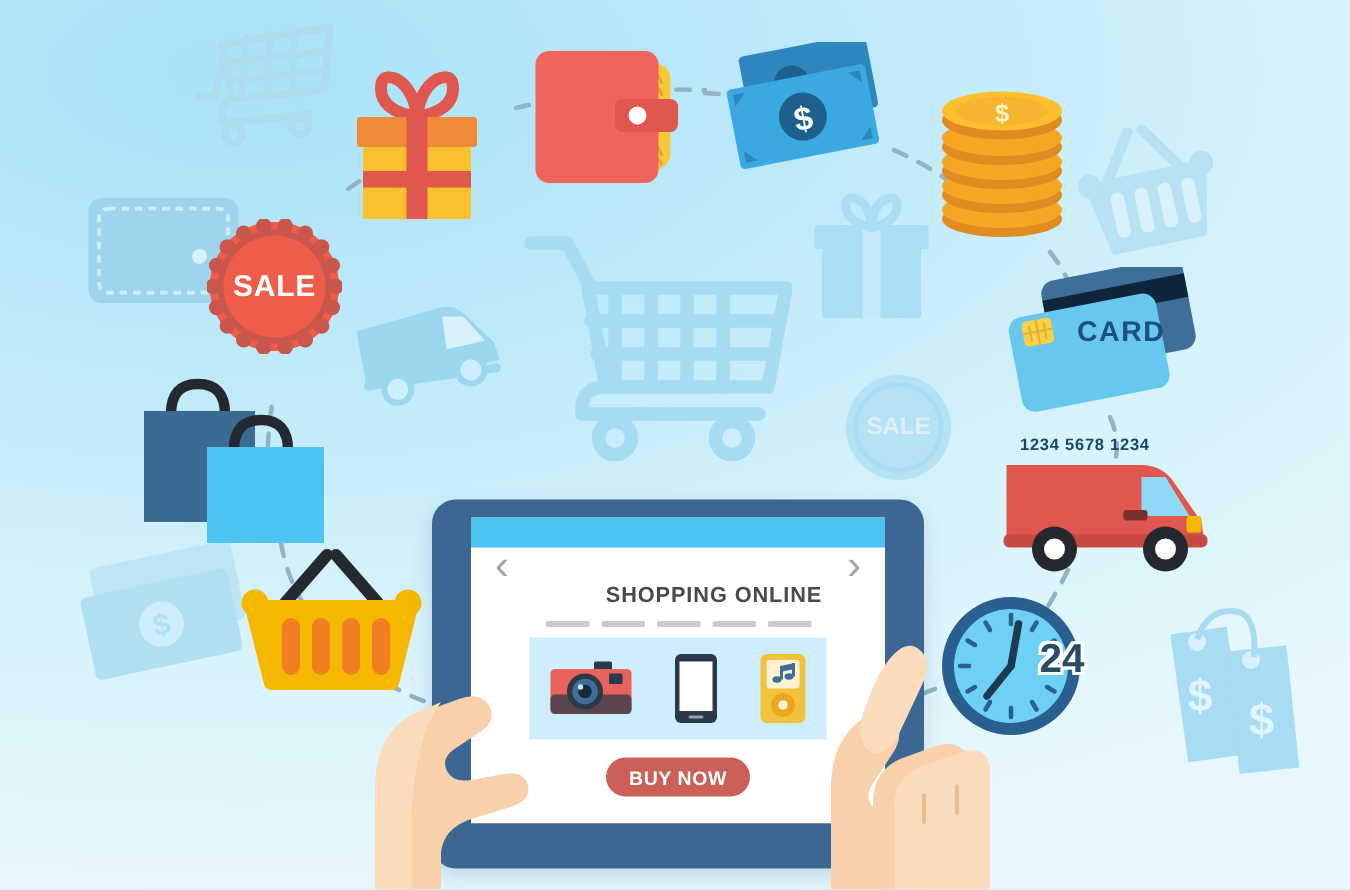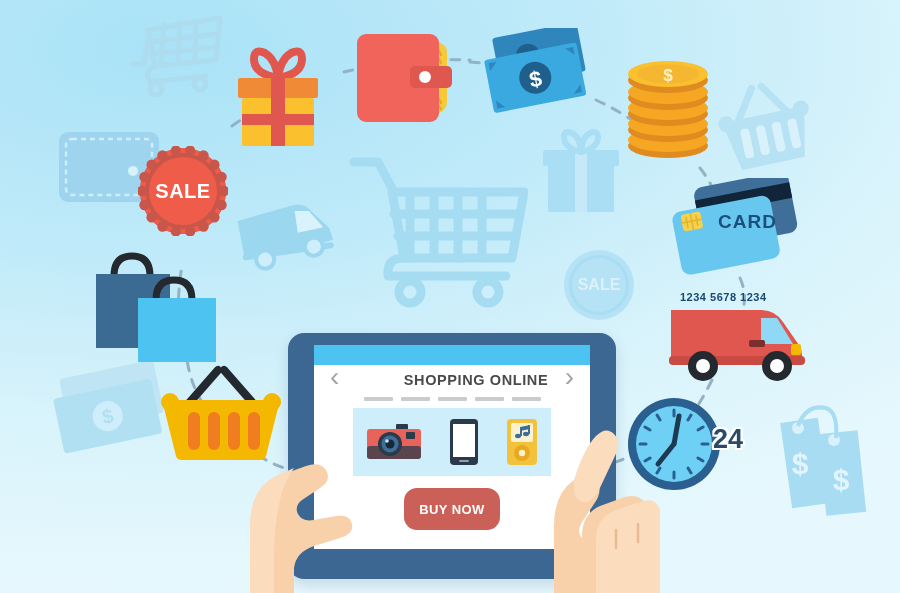--- a/index.html
+++ b/index.html
@@ -42,60 +42,60 @@
   
   .cardtext{
     position:absolute;color:#1c4f7c;font-weight:bold;
     font-family:Liberation Sans, sans-serif;
   }
   .card-word{left:718px;top:211px;font-size:19px;letter-spacing:1px;}
   .card-num{left:680px;top:249px;font-size:11px;letter-spacing:.5px;color:#17496f;margin-top:42px;}
 
   
   .clock24{
-    position:absolute;left:713px;top:424px;
+    position:absolute;left:693px;top:424px;
     font-size:27px;font-weight:bold;color:#2b4a63;
     font-family:"Liberation Sans", sans-serif;
     text-shadow:-2px 0 0 #fff,2px 0 0 #fff,0 -2px 0 #fff,0 2px 0 #fff,
                 -2px -2px 0 #fff,2px -2px 0 #fff,-2px 2px 0 #fff,2px 2px 0 #fff;
   }
 
   
   #tablet{
     left:288px;top:333px;width:328px;height:246px;
     background:#3d6793;border-radius:16px;
     box-shadow:0 6px 14px rgba(40,80,120,.18);
   }
   #screen{
     position:absolute;left:26px;top:12px;width:276px;height:204px;
     background:#ffffff;overflow:hidden;
   }
   #screen-topbar{height:20px;background:#4cc3f0;}
   #screen-title{
-    text-align:center;margin-top:7px;color:#4a4a4a;
+    text-align:center;margin-top:24px;color:#4a4a4a;
     font-size:14.5px;font-weight:bold;letter-spacing:.6px;
     font-family:"Liberation Sans", sans-serif;
     padding-left:48px;
   }
   #fakelines{
     display:flex;justify-content:center;gap:8px;margin-top:9px;
   }
   #fakelines i{display:block;width:29px;height:4px;background:#c9ccce;border-radius:1px;}
   #carousel{
     position:relative;margin:7px auto 0;width:198px;height:68px;
     background:#cfeefc;display:flex;align-items:center;justify-content:space-around;
   }
   .arrow{
     position:absolute;top:18px;color:#9fa4a8;font-size:28px;line-height:28px;
     font-family:"Liberation Sans", sans-serif;font-weight:300;
   }
   .arrow.l{left:16px;}
   .arrow.r{right:16px;}
   #buynow{
-    margin:12px auto 0;width:96px;height:42px;background:#cb6058;
+    margin:12px auto 0;width:96px;height:26px;background:#cb6058;
     border-radius:13px;display:flex;align-items:center;justify-content:center;
     color:#fff;font-weight:bold;font-size:13px;letter-spacing:.4px;
     font-family:"Liberation Sans", sans-serif;
   }
   #tablet-chin{
     position:absolute;left:26px;top:216px;width:276px;height:12px;background:#3d6793;
   }
 </style>
 </head>
 <body>

